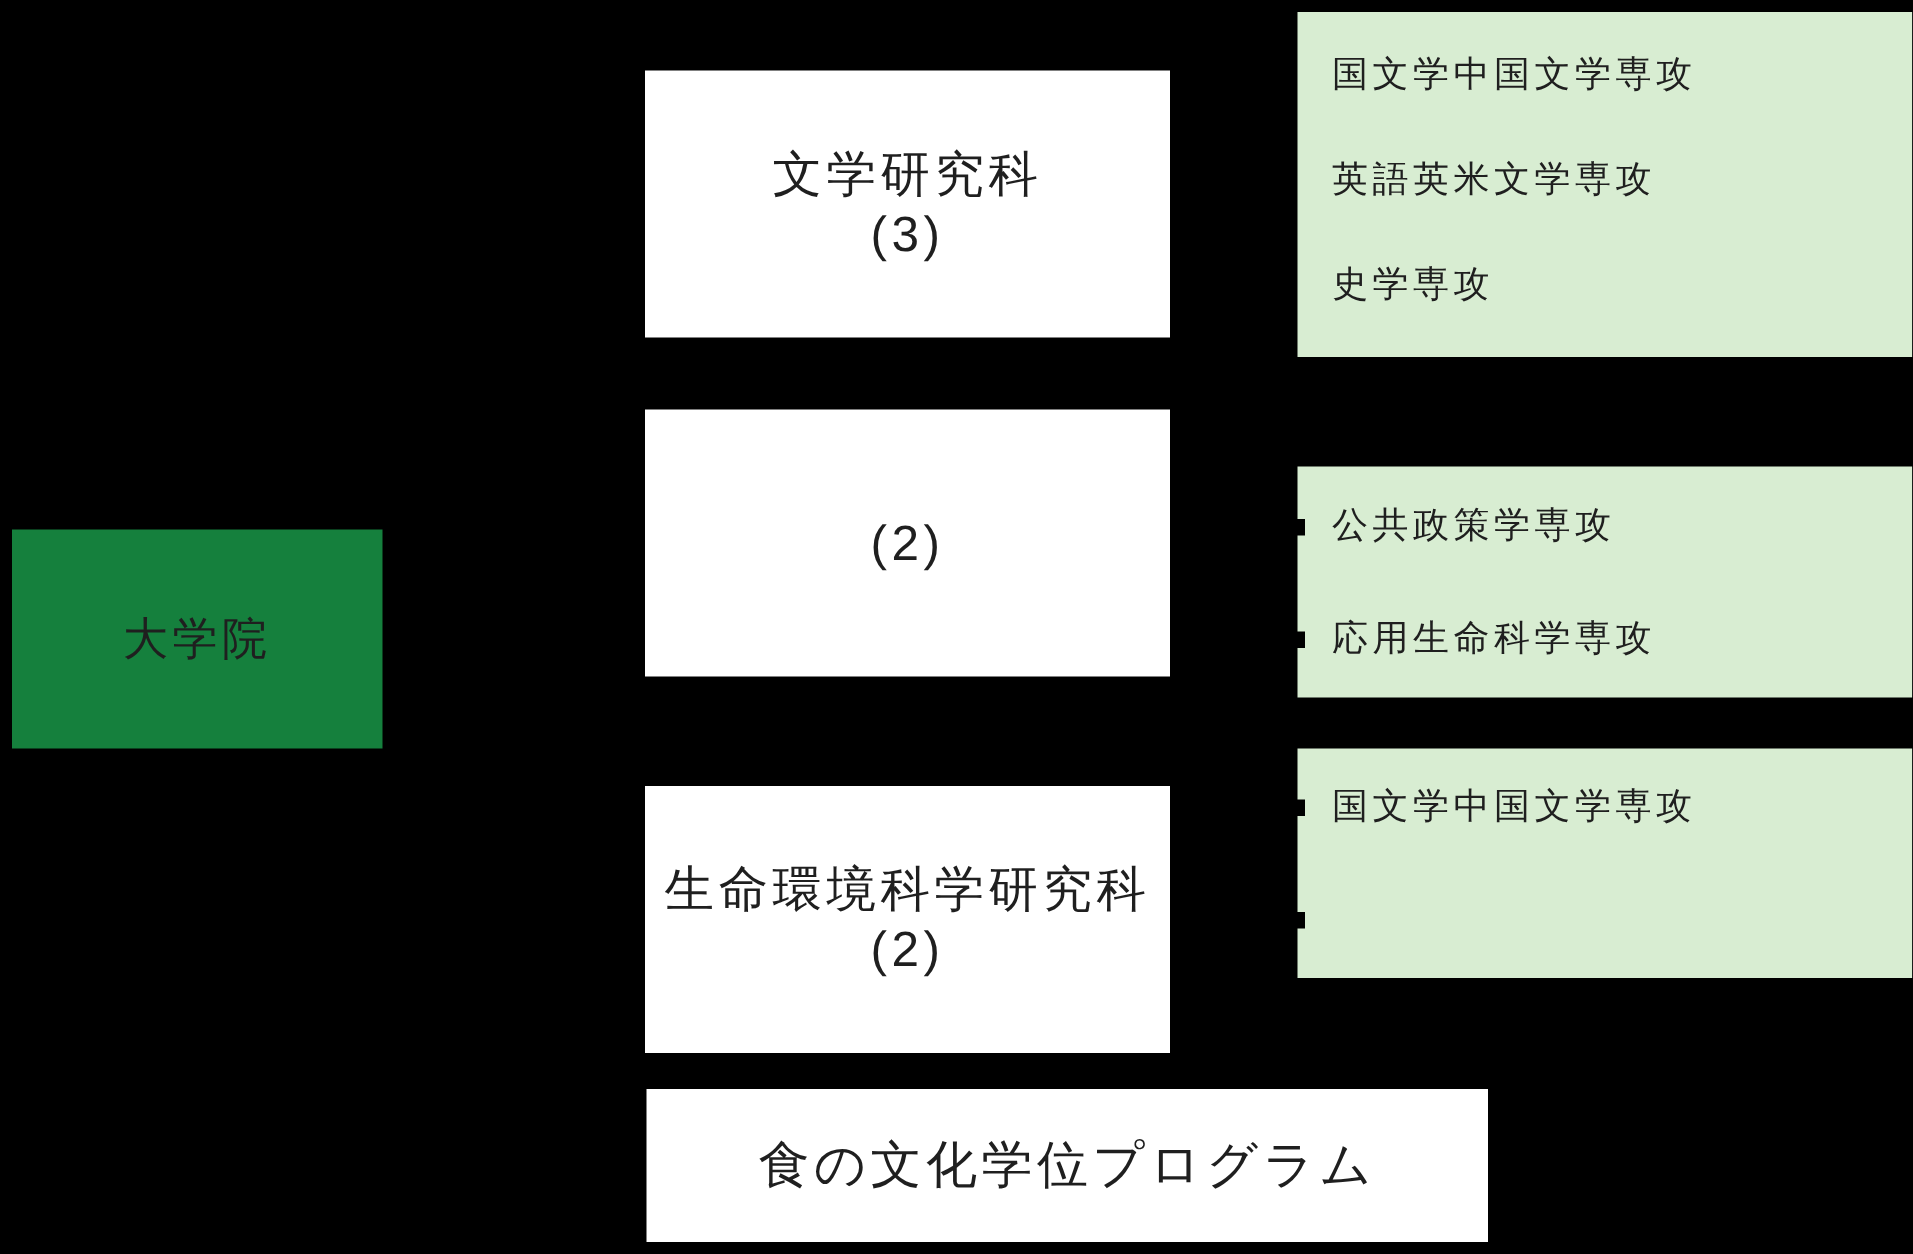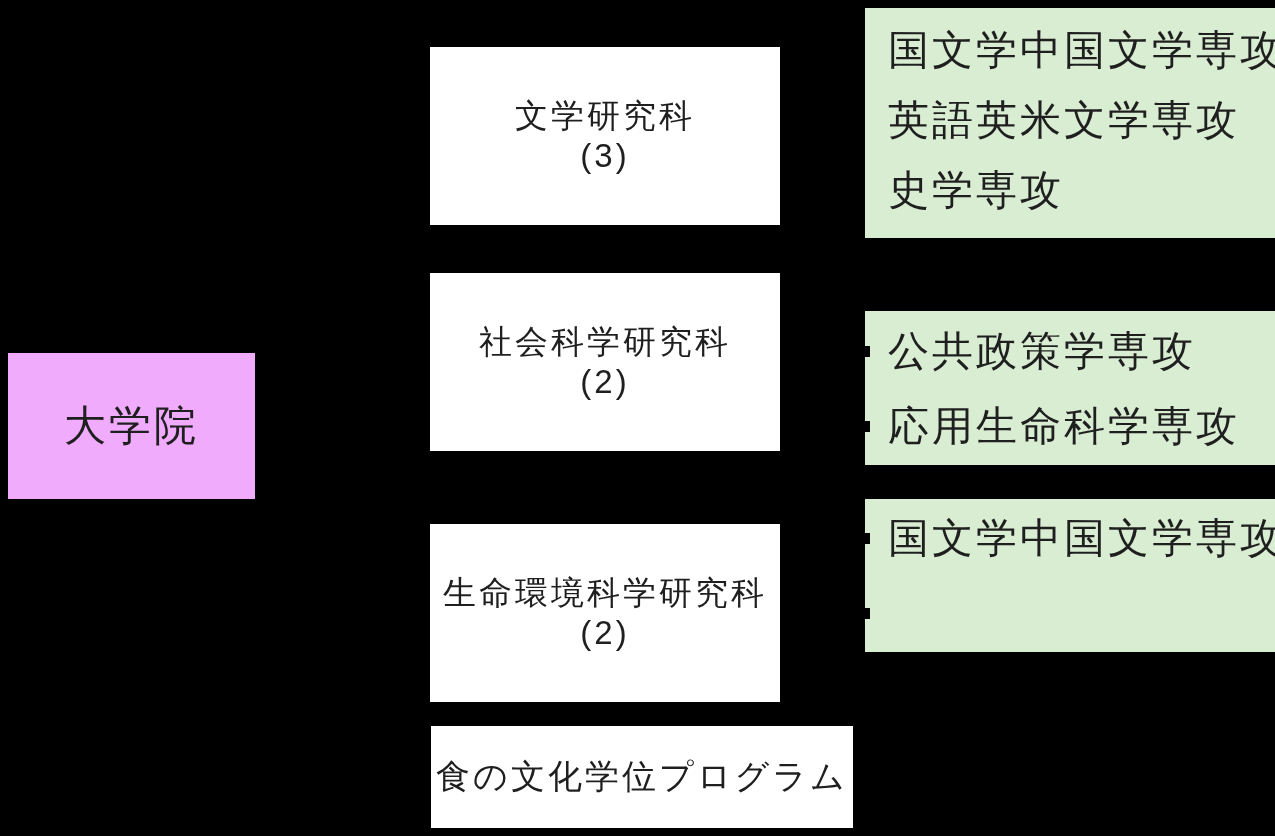--- a/index.html
+++ b/index.html
@@ -17,42 +17,42 @@
     color: #1f1f1f;
     font-weight: 300;
   }
   .box {
     position: absolute;
     box-sizing: border-box;
   }
   
   .root-box {
     left: 8px; top: 353px; width: 247px; height: 146px;
-    background: #f0abfc;
+    background: #15803d;
     display: flex; align-items: center; justify-content: center;
-    font-size: 42px; letter-spacing: 3px;
+    font-size: 30px; letter-spacing: 3px;
   }
   
   .school-box {
     left: 430px; width: 350px; height: 178px;
     background: #ffffff;
     display: flex; flex-direction: column;
     align-items: center; justify-content: center;
     text-align: center;
     font-size: 33px; letter-spacing: 3px; line-height: 40px;
   }
   .school-box.s0 { top: 47px; }
   .school-box.s1 { top: 273px; }
   .school-box.s2 { top: 524px; align-items: center; }
   
   .majors-box {
     left: 865px; width: 410px;
     background: #d8edd2;
     padding-left: 23px;
-    font-size: 41px; letter-spacing: 3px;
+    font-size: 24px; letter-spacing: 3px;
   }
   .majors-box.g0 { top: 8px;   height: 230px; padding-top: 24px; }
   .majors-box.g1 { top: 273px; height: 154px; padding-top: 22px; margin-top: 38px; }
   .majors-box.g2 { top: 499px; height: 153px; padding-top: 21px; }
   .major-item {
     position: relative;
     height: 36px; line-height: 36px;
     white-space: nowrap;
   }
   .majors-box.g0 .major-item { margin-bottom: 34px; }
@@ -60,42 +60,41 @@
   .majors-box.g2 .major-item { margin-bottom: 39px; }
   .major-item:last-child { margin-bottom: 0; }
   .bullet {
     position: absolute;
     left: -28px; top: 13px;
     width: 10px; height: 11px;
     background: #000000;
   }
   
   .program-box {
-    left: 431px; top: 726px; width: 422px; height: 102px;
+    left: 431px; top: 726px; width: 561px; height: 102px;
     background: #ffffff;
     display: flex; align-items: center; justify-content: center;
     font-size: 34px; letter-spacing: 3px;
   }
 </style>
 </head>
 <body>
 
 <div class="canvas">
 
   <div class="box root-box">
     <span>大学院</span>
   </div>
 
   <div class="box school-box s0">
     <div>文学研究科</div>
     <div>(3)</div>
   </div>
 
   <div class="box school-box s1">
-    <div>社会科学研究科</div>
     <div>(2)</div>
   </div>
 
   <div class="box school-box s2">
     <div>生命環境科学研究科</div>
     <div>(2)</div>
   </div>
 
   <div class="box majors-box g0">
     <div class="major-item">

